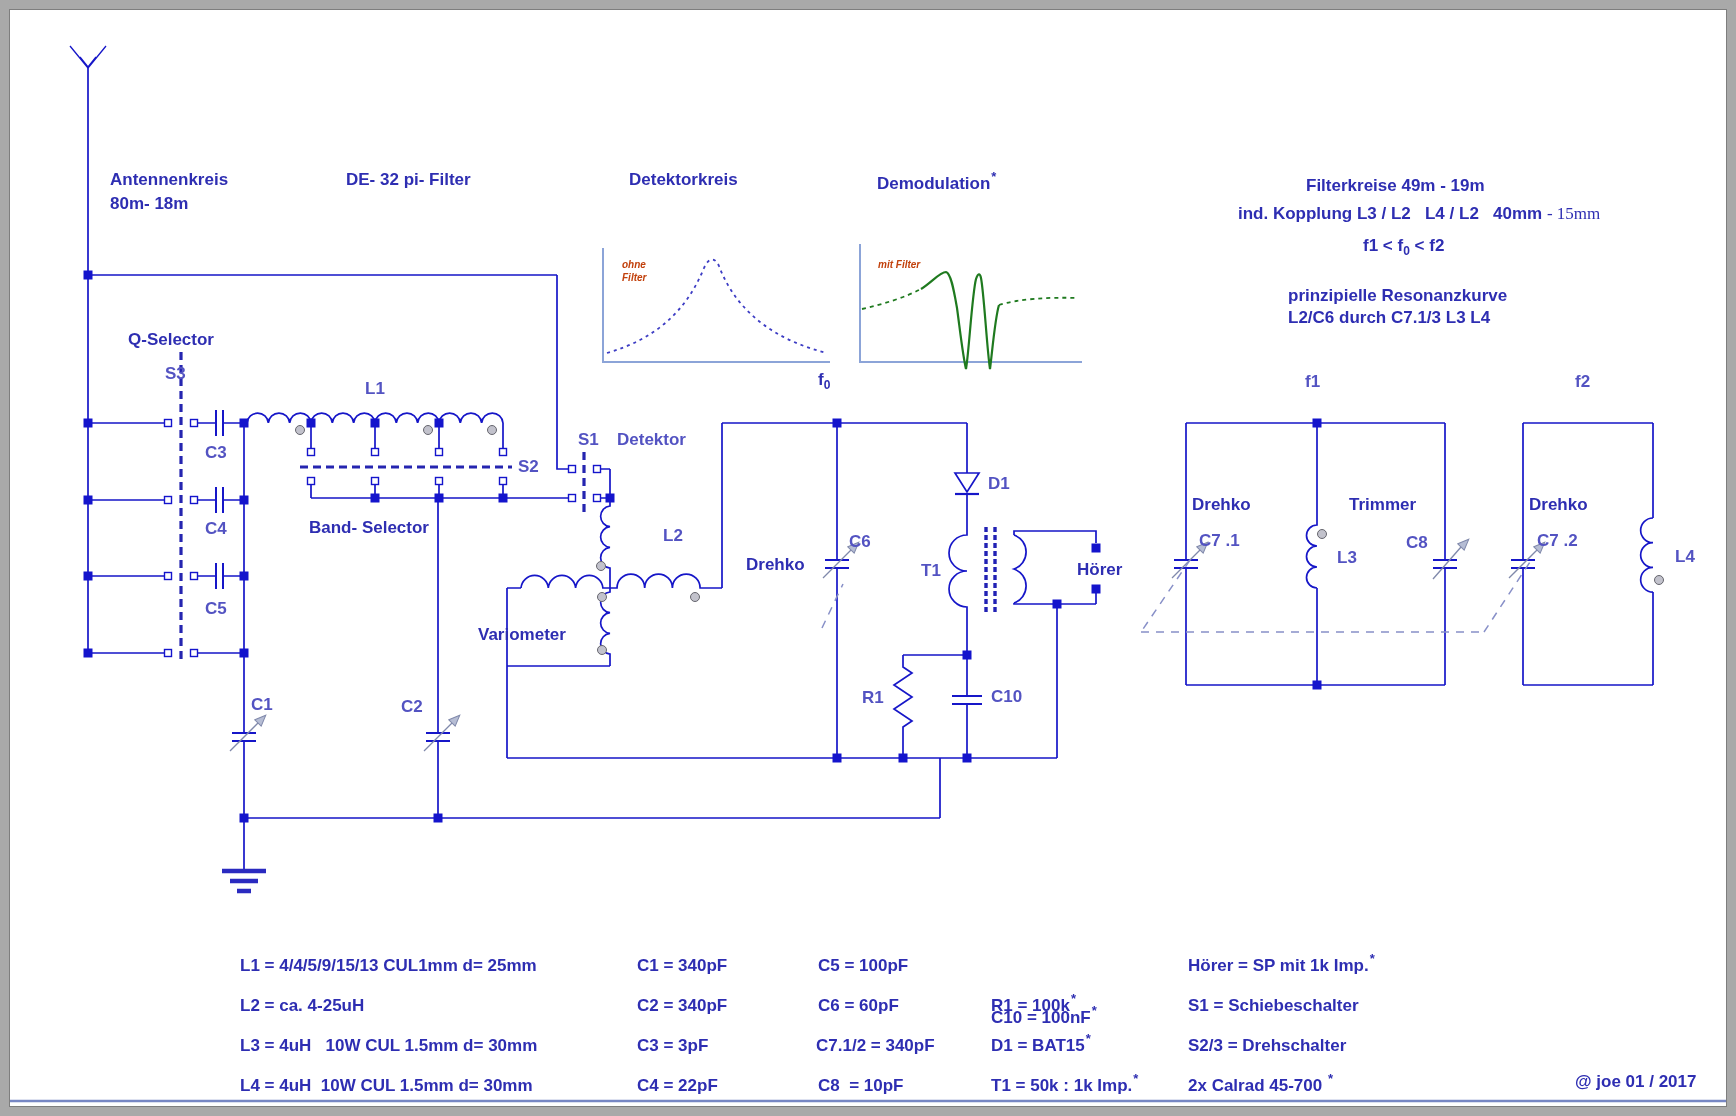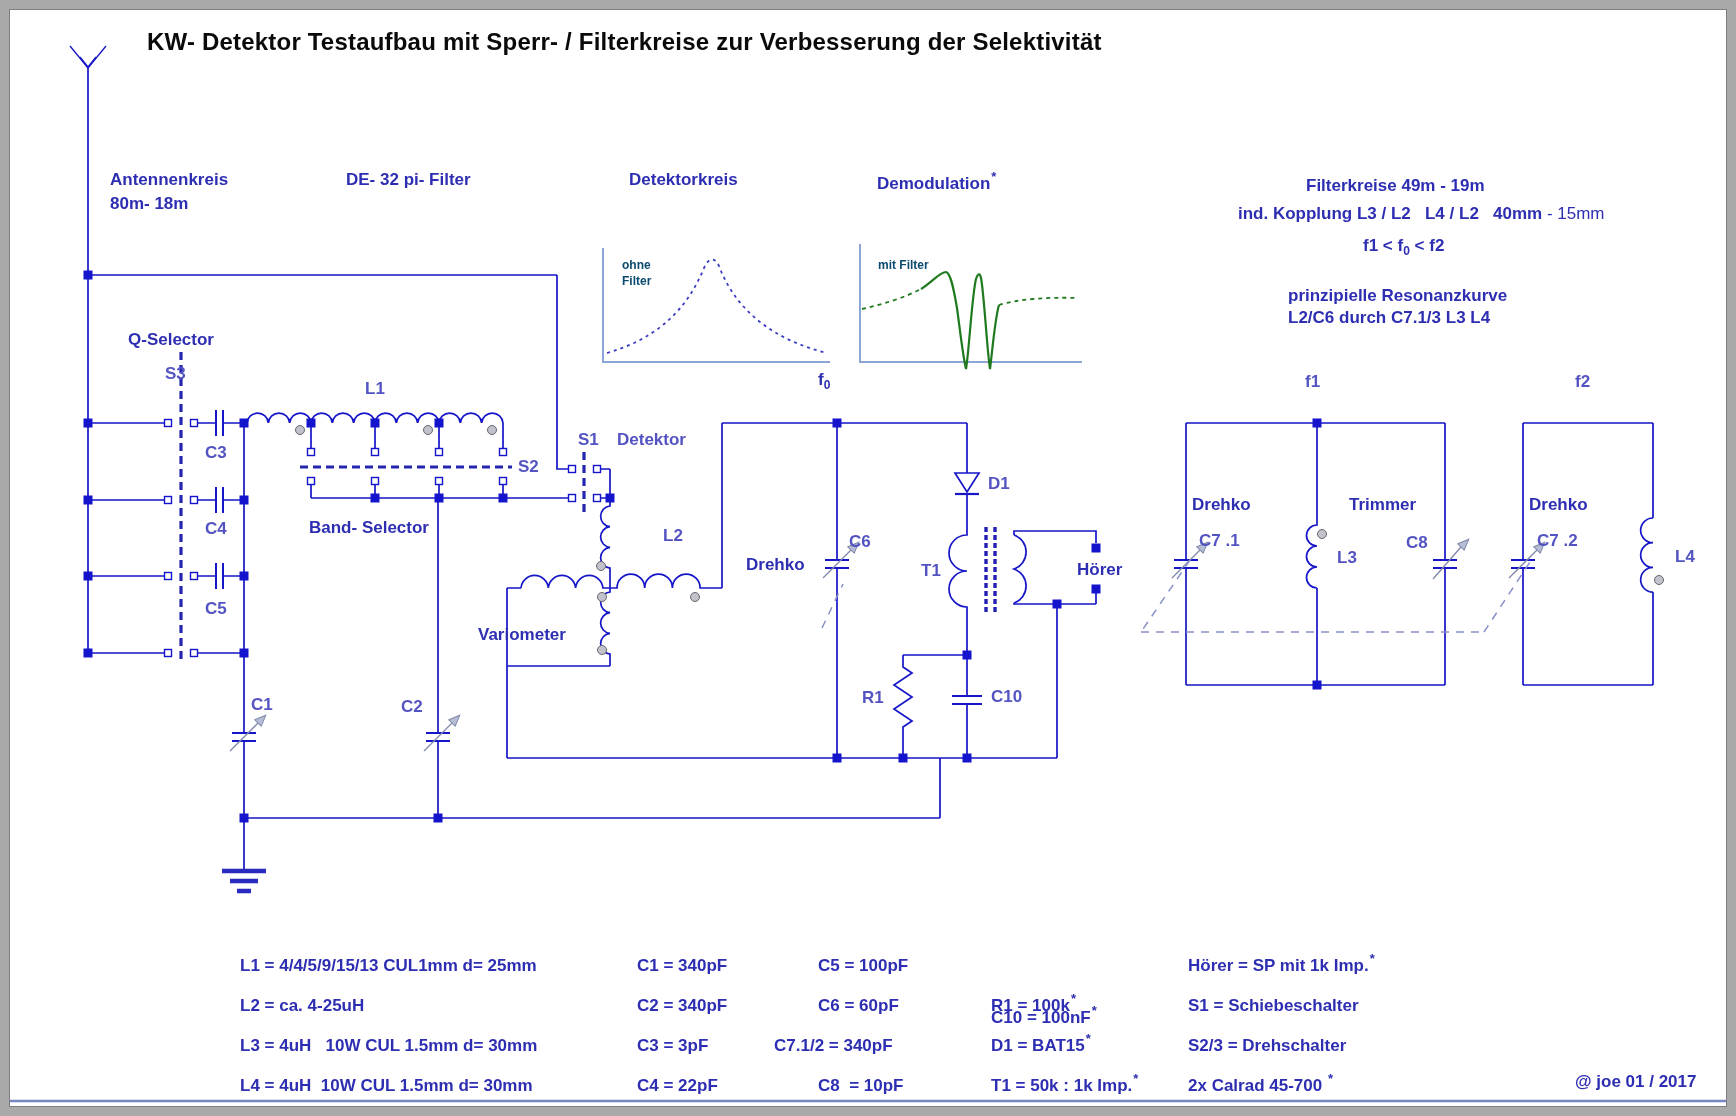--- a/index.html
+++ b/index.html
@@ -6,23 +6,23 @@
   #stage{position:relative;width:1736px;height:1116px;background:#ffffff;
          font-family:"Liberation Sans",sans-serif;overflow:hidden;}
   #art{position:absolute;left:0;top:0;}
   .frame{position:absolute;inset:0;border:9px solid #a9a9a9;
          box-shadow:inset 0 0 0 1px #7e7e7e;pointer-events:none;z-index:30;}
   .lbl{position:absolute;font-weight:bold;color:#2e2eb2;font-size:17px;
        white-space:pre;z-index:10;line-height:1.2;}
   .ref{color:#5353c2;}
   .it{}
   .title{color:#0a0a0a;font-size:24px;letter-spacing:0.2px;}
-  .gl{color:#0c4a6e;font-size:12px;white-space:pre-line;line-height:1.3;}
+  .gl{color:#c2410c;font-size:10px;white-space:pre-line;line-height:1.3;font-style:italic;}
   .lg{font-size:17px;}
-  .norm{font-weight:normal;}
+  .norm{font-weight:normal;font-family:Liberation Serif, serif;}
   sup{font-size:13px;position:relative;top:-1px;left:1px;}
   sub{font-size:12px;}
 </style>
 </head>
 <body>
 
 <div id="stage">
 
   <svg id="art" width="1736" height="1116" viewBox="0 0 1736 1116">
     <defs>
@@ -226,21 +226,20 @@
         <use href="#gd" x="602" y="597"></use>
         <use href="#gd" x="695" y="597"></use>
       <use href="#gd" x="602" y="650"></use>
         <use href="#gd" x="1322" y="534"></use>
         <use href="#gd" x="1659" y="580"></use>
     </g>
 
     <line x1="10" y1="1101" x2="1726" y2="1101" stroke="#7787c4" stroke-width="2.5"></line>
   </svg>
 
-  <div class="lbl title" style="left:147px;top:28px">KW- Detektor Testaufbau mit Sperr- / Filterkreise zur Verbesserung der Selektivität</div>
 
   <div class="lbl" style="left:110px;top:170px">Antennenkreis</div>
   <div class="lbl" style="left:110px;top:194px">80m- 18m</div>
   <div class="lbl" style="left:346px;top:170px">DE- 32 pi- Filter</div>
   <div class="lbl" style="left:629px;top:170px">Detektorkreis</div>
   <div class="lbl" style="left:877px;top:170px"><span>Demodulation</span><sup>*</sup></div>
 
   <div class="lbl" style="left:1306px;top:176px">Filterkreise 49m - 19m</div>
   <div class="lbl" style="left:1238px;top:204px"><span>ind. Kopplung L3 / L2   L4 / L2   40mm </span><span class="norm">- 15mm</span></div>
   <div class="lbl" style="left:1363px;top:236px"><span>f1 &lt; f</span><sub>0</sub><span> &lt; f2</span></div>
@@ -289,21 +288,21 @@
   <div class="lbl lg" style="left:240px;top:1032px"><span>L3 = 4uH   10W CUL 1.5mm d= 30mm</span><sup></sup></div>
   <div class="lbl lg" style="left:240px;top:1072px"><span>L4 = 4uH  10W CUL 1.5mm d= 30mm</span><sup></sup></div>
 
   <div class="lbl lg" style="left:637px;top:952px"><span>C1 = 340pF</span><sup></sup></div>
   <div class="lbl lg" style="left:637px;top:992px"><span>C2 = 340pF</span><sup></sup></div>
   <div class="lbl lg" style="left:637px;top:1032px"><span>C3 = 3pF</span><sup></sup></div>
   <div class="lbl lg" style="left:637px;top:1072px"><span>C4 = 22pF</span><sup></sup></div>
 
   <div class="lbl lg" style="left:818px;top:952px"><span>C5 = 100pF</span><sup></sup></div>
   <div class="lbl lg" style="left:818px;top:992px"><span>C6 = 60pF</span><sup></sup></div>
-  <div class="lbl lg" style="left:774px;top:1032px"><span>C7.1/2 = 340pF</span><sup></sup></div>
+  <div class="lbl lg" style="left:816px;top:1032px"><span>C7.1/2 = 340pF</span><sup></sup></div>
   <div class="lbl lg" style="left:818px;top:1072px"><span>C8  = 10pF</span><sup></sup></div>
 
   <div class="lbl lg" style="left:991px;top:1004px"><span>C10 = 100nF</span><sup>*</sup></div>
   <div class="lbl lg" style="left:991px;top:992px"><span>R1 = 100k</span><sup>*</sup></div>
   <div class="lbl lg" style="left:991px;top:1032px"><span>D1 = BAT15</span><sup>*</sup></div>
   <div class="lbl lg" style="left:991px;top:1072px"><span>T1 = 50k : 1k Imp.</span><sup>*</sup></div>
 
   <div class="lbl lg" style="left:1188px;top:952px"><span>Hörer = SP mit 1k Imp.</span><sup>*</sup></div>
   <div class="lbl lg" style="left:1188px;top:992px"><span>S1 = Schiebeschalter</span><sup></sup></div>
   <div class="lbl lg" style="left:1188px;top:1032px"><span>S2/3 = Drehschalter</span><sup></sup></div>

